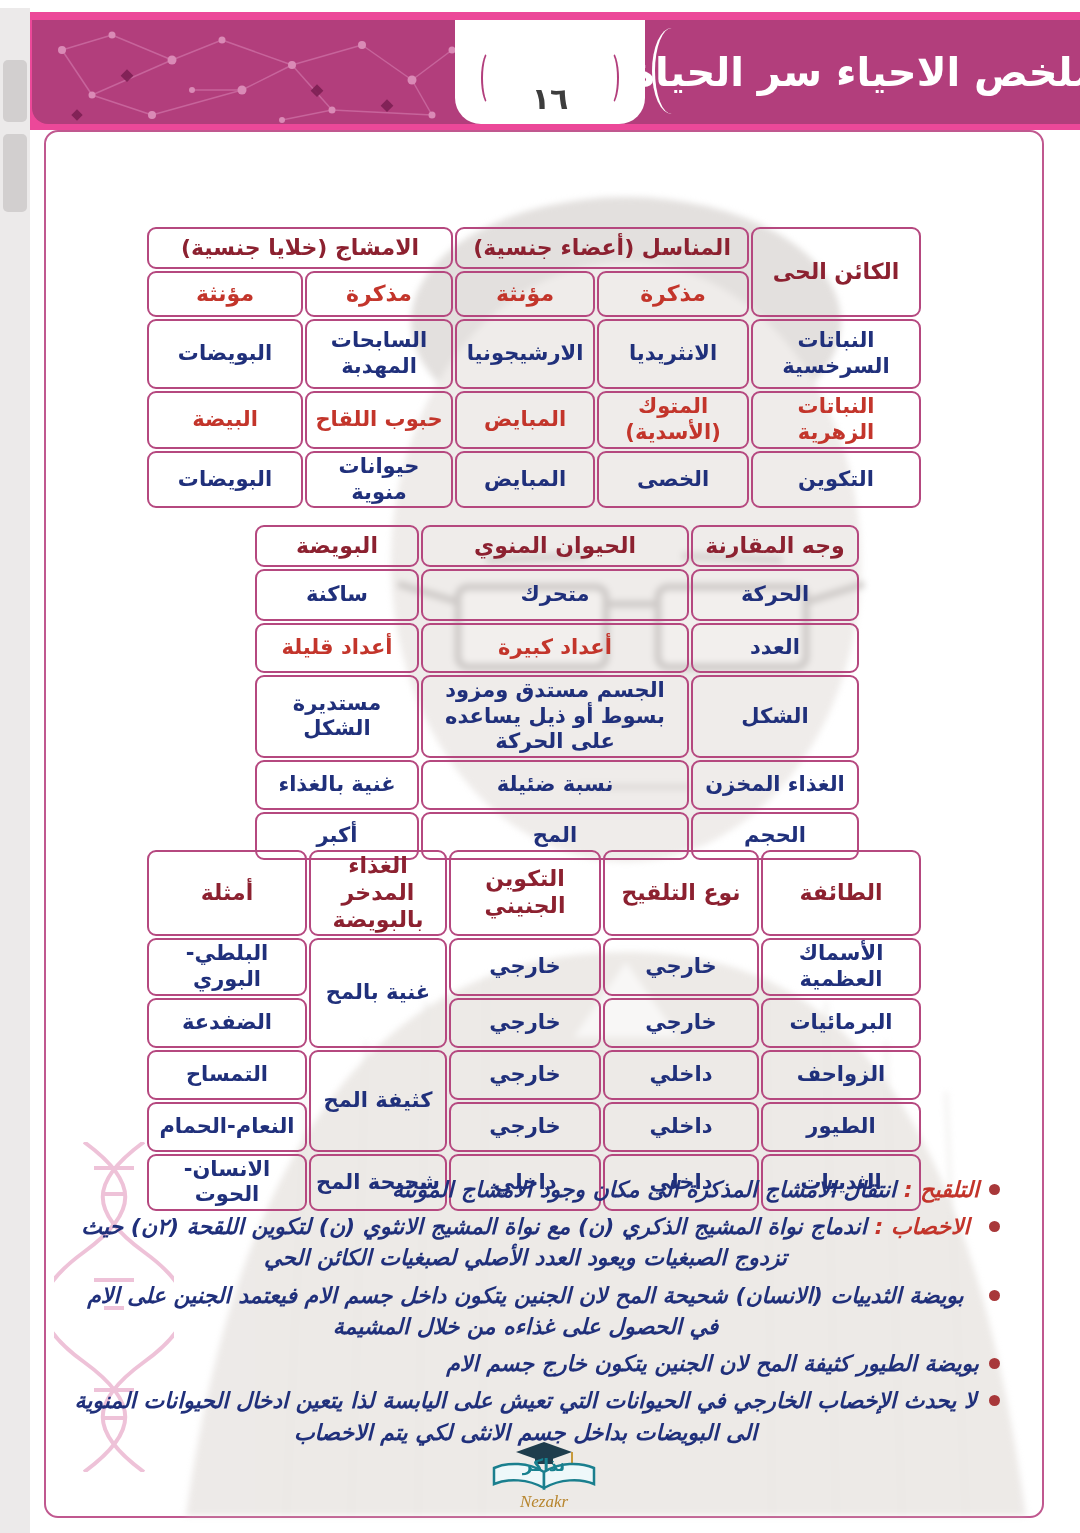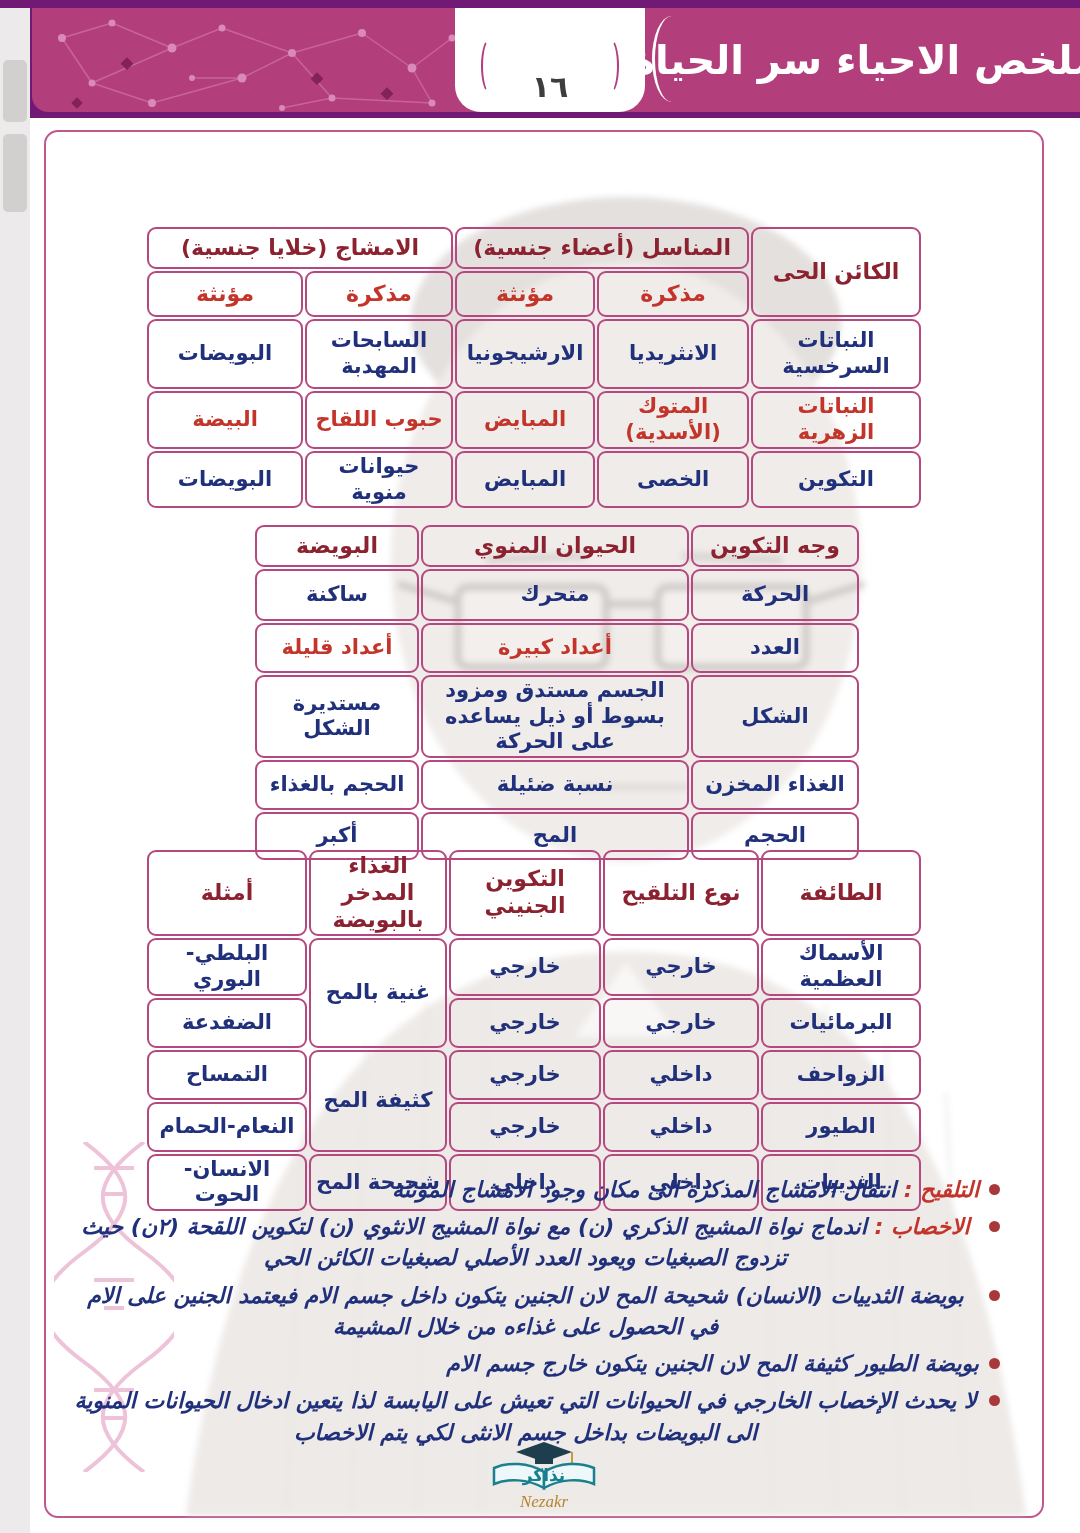--- a/index.html
+++ b/index.html
@@ -1,21 +1,21 @@
 <!DOCTYPE html>
 <html lang="ar"><head>
 <meta charset="utf-8">
 <style>
   html,body{margin:0;padding:0;}
   body{
     width:1080px;height:1533px;position:relative;overflow:hidden;
     background:#ffffff;font-family:"DejaVu Sans",sans-serif;
   }
   
-  .banner{position:absolute;top:0;left:0;width:1080px;height:118px;background:#701a75;z-index:5;}
+  .banner{position:absolute;top:12px;left:0;width:1080px;height:118px;background:#ec4899;z-index:5;}
   .banner-bg{position:absolute;top:8px;left:32px;right:0;height:104px;background:#b23e7c;border-bottom-left-radius:16px;}
   .pattern-svg{position:absolute;left:0;top:0;}
   .page-notch{
     position:absolute;left:455px;top:8px;width:190px;height:104px;background:#ffffff;
     border-bottom-left-radius:26px;border-bottom-right-radius:26px;
     display:flex;align-items:flex-end;justify-content:center;padding-bottom:8px;box-sizing:border-box;
   }
   .page-num{font-size:30px;font-weight:bold;color:#3d3d3d;}
   .num-arc{position:absolute;top:30px;width:14px;height:52px;border:2.5px solid #b23e7c;border-radius:50%;border-color:transparent;}
   .num-arc.l{left:26px;border-left-color:#b23e7c;}
@@ -64,21 +64,21 @@
   #t2{left:207px;top:391px;width:600px;}
   #t3{left:99px;top:716px;width:766px;}
   
   .notes{position:absolute;left:26px;right:42px;top:1042px;z-index:2;direction:rtl;}
   .note{display:flex;direction:rtl;gap:10px;margin-bottom:6px;font-size:22px;line-height:1.42;font-weight:bold;}
   .dot{flex:0 0 auto;width:11px;height:11px;border-radius:50%;background:#a8383a;margin-top:10px;}
   .note-body{text-align:center;font-style:italic;}
   
   .footer{position:absolute;left:0;right:0;bottom:4px;display:flex;flex-direction:column;align-items:center;z-index:2;}
   .logo-art{position:relative;width:120px;height:52px;}
-  .logo-ar{position:absolute;top:26px;left:0;width:100%;text-align:center;color:#17808f;font-size:17px;font-weight:bold;}
+  .logo-ar{position:absolute;top:16px;left:0;width:100%;text-align:center;color:#17808f;font-size:17px;font-weight:bold;}
   .logo-en{color:#b8862f;font-size:17px;font-style:italic;font-family:"Liberation Serif",serif;margin-top:1px;}
 </style>
 </head>
 <body>
 
 <div class="banner">
   <div class="banner-bg">
     <svg class="pattern-svg" width="430" height="104" viewBox="0 0 430 104">
       <g stroke="#cb6ba1" stroke-width="1.5" opacity="0.85">
         <line x1="30" y1="30" x2="80" y2="15"></line>
@@ -229,21 +229,21 @@
     </table>
 
   <table class="grid" id="t2">
     <colgroup>
         <col style="width:168px">
         <col style="width:268px">
         <col style="width:164px">
       </colgroup>
     <tbody>
         <tr style="height:42px">
-      <th class="maroon">وجه التكوين</th>
+      <th class="maroon">وجه المقارنة</th>
       <th class="maroon">الحيوان المنوي</th>
       <th class="maroon">البويضة</th>
     </tr>
     <tr style="height:52px">
       <td class="navy">الحركة</td>
       <td class="navy">متحرك</td>
       <td class="navy">ساكنة</td>
     </tr>
     <tr style="height:50px">
       <td class="navy">العدد</td>
@@ -251,21 +251,21 @@
       <td class="red">أعداد قليلة</td>
     </tr>
     <tr style="height:82px">
       <td class="navy">الشكل</td>
       <td class="navy sm">الجسم مستدق ومزود بسوط أو ذيل يساعده على الحركة</td>
       <td class="navy">مستديرة الشكل</td>
     </tr>
     <tr style="height:50px">
       <td class="navy">الغذاء المخزن</td>
       <td class="navy">نسبة ضئيلة</td>
-      <td class="navy">الحجم بالغذاء</td>
+      <td class="navy">غنية بالغذاء</td>
     </tr>
     <tr style="height:48px">
       <td class="navy">الحجم</td>
       <td class="navy">المح</td>
       <td class="navy">أكبر</td>
     </tr>
   </tbody>
     </table>
 
   <table class="grid" id="t3">

